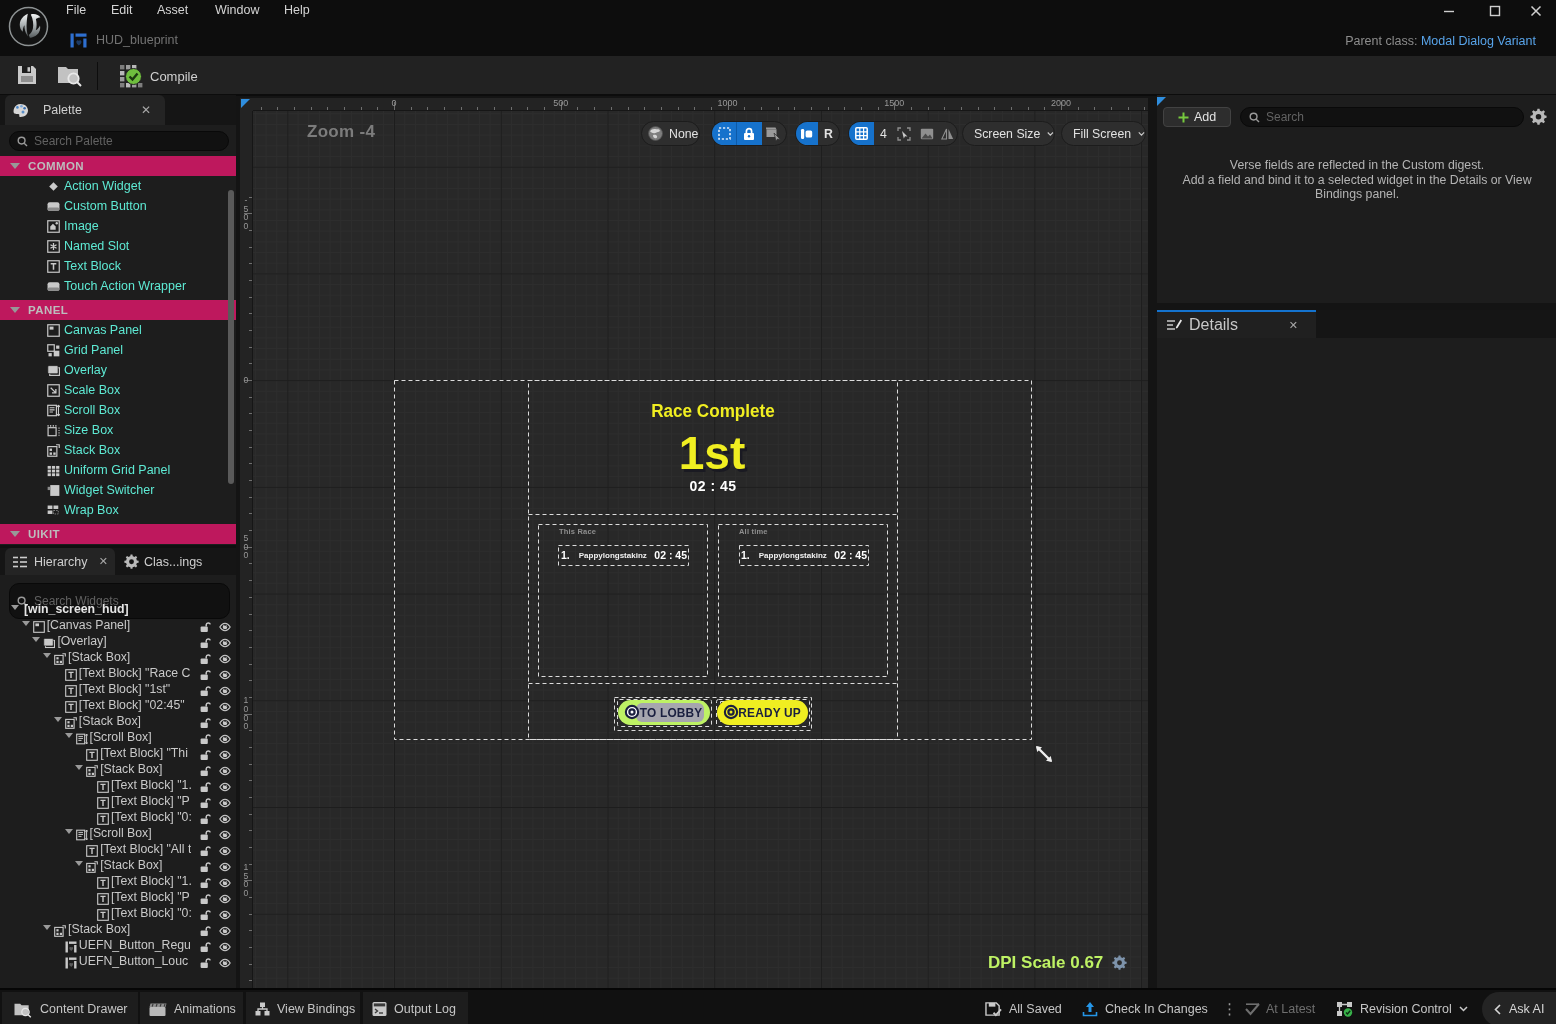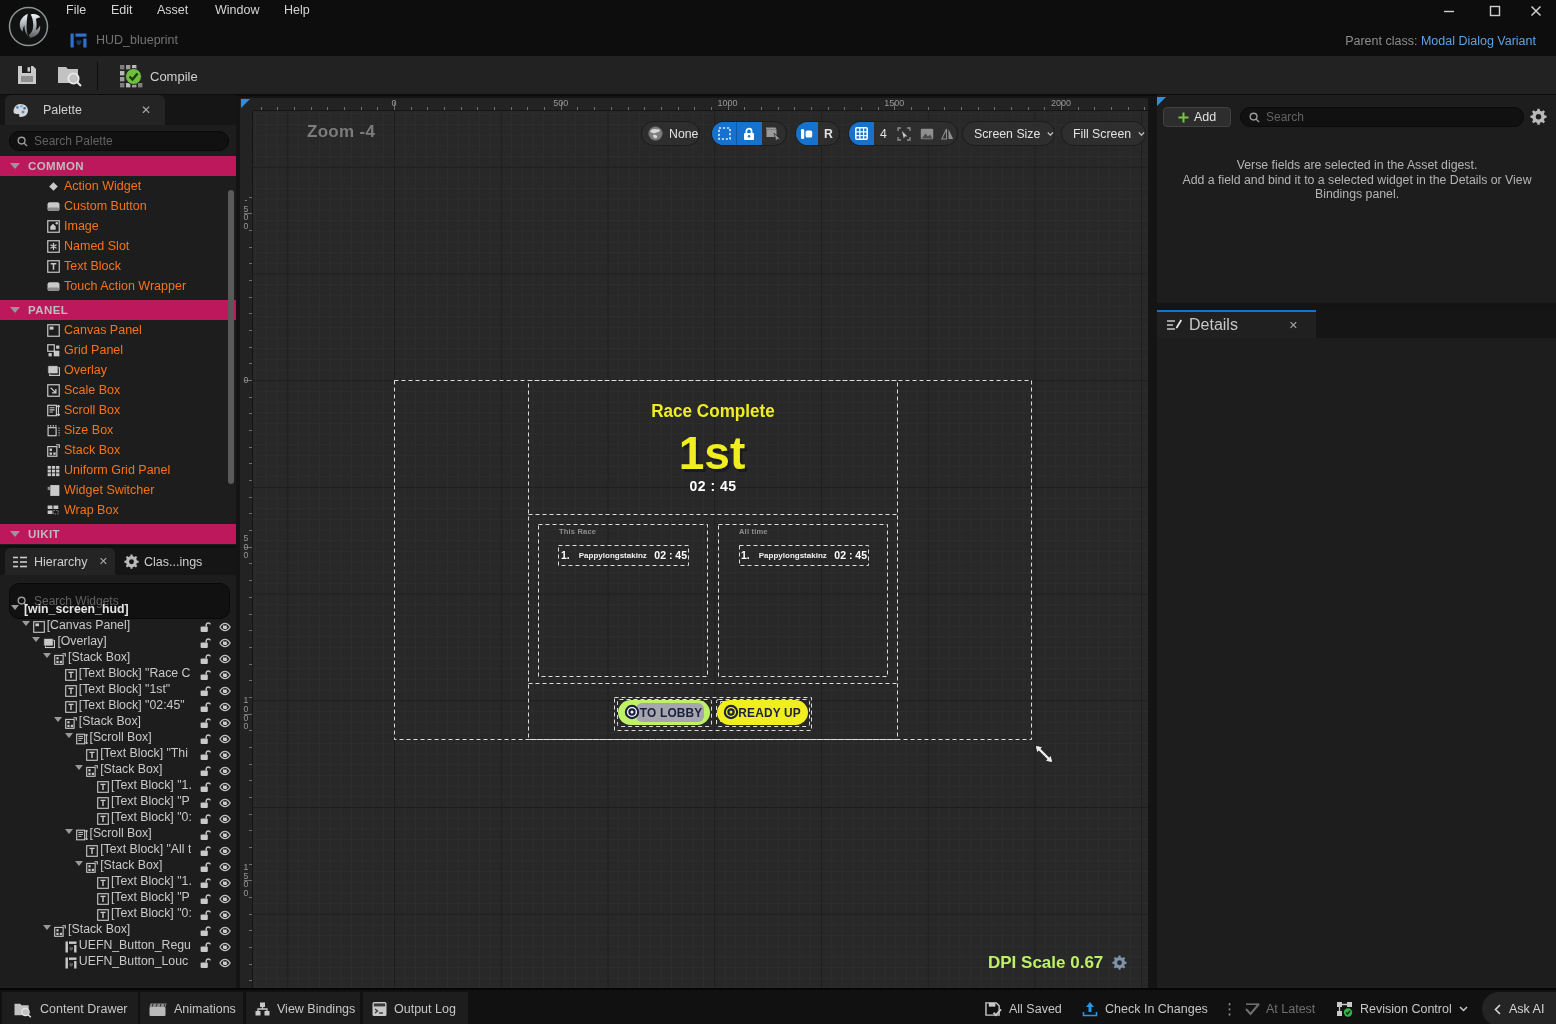--- a/index.html
+++ b/index.html
@@ -37,21 +37,21 @@
 
   
   #leftdock { left:0; top:95px; width:236px; height:893px; background:#1d1d1d; }
   #palette-body { position:absolute; left:0; top:30px; width:236px; height:420px; background:#1d1d1d; }
   .sec-head { position:relative; height:20px; background:#be185d; display:flex; align-items:center; margin-top:4px; }
   .sec-head:first-child { margin-top:0; }
   .sec-head .tri { width:0; height:0; border-left:5px solid transparent; border-right:5px solid transparent; border-top:6px solid #989898; margin-left:10px; }
   .sec-head .sec-title { font-size:11.5px; font-weight:bold; color:#bdbdbd; letter-spacing:.4px; margin-left:8px; }
   .pal-item { position:relative; height:20px; display:flex; align-items:center; }
   .pal-item .picon { position:absolute; left:46px; width:14px; height:14px; display:flex; align-items:center; justify-content:center; }
-  .pal-item .plabel { position:absolute; left:64px; font-size:12.5px; color:#f97316; white-space:nowrap; }
+  .pal-item .plabel { position:absolute; left:64px; font-size:12.5px; color:#5eead4; white-space:nowrap; }
   #pal-scrollbar { left:228px; top:65px; width:6px; height:294px; background:#5a5a5a; border-radius:3px; }
   #divider1 { left:0; top:450px; width:236px; height:3px; background:#101010; }
 
   
   #hier-tabs { left:0; top:453px; width:236px; height:27px; background:#151515; }
   #hier-body { left:0; top:480px; width:236px; height:413px; background:#1d1d1d; }
   .hrow { position:absolute; left:0; width:236px; height:16px; }
   .hrow .harrow { position:absolute; top:4px; width:0; height:0; border-left:4.5px solid transparent; border-right:4.5px solid transparent; border-top:5.5px solid #9a9a9a; }
   .hrow .hicon { position:absolute; top:2px; width:12px; height:12px; }
   .hrow .hlabel { position:absolute; top:1px; font-size:12.3px; color:#c9c9c9; white-space:nowrap; overflow:hidden; }
@@ -1163,21 +1163,21 @@
         <svg style="margin-left:8px;width:11px;height:11px" viewBox="0 0 11 11">
           <circle cx="4.6" cy="4.6" r="3.4" fill="none" stroke="#9a9a9a" stroke-width="1.4"></circle>
             <line x1="7.2" y1="7.2" x2="10" y2="10" stroke="#9a9a9a" stroke-width="1.4"></line>
         </svg>
         <span class="search-ph">Search</span>
       </div>
       <svg style="position:absolute;left:373px;top:13px;width:17px;height:17px" viewBox="0 0 16 16">
         <path d="M7,0.6 L9,0.6 L9.35,2.5 A5.6,5.6 0 0 1 11.1,3.22 L12.7,2.1 L14.1,3.5 L13,5.1 A5.6,5.6 0 0 1 13.7,6.85 L15.6,7.2 L15.6,9.2 L13.7,9.55 A5.6,5.6 0 0 1 13,11.3 L14.1,12.9 L12.7,14.3 L11.1,13.2 A5.6,5.6 0 0 1 9.35,13.9 L9,15.8 L7,15.8 L6.65,13.9 A5.6,5.6 0 0 1 4.9,13.2 L3.3,14.3 L1.9,12.9 L3,11.3 A5.6,5.6 0 0 1 2.3,9.55 L0.4,9.2 L0.4,7.2 L2.3,6.85 A5.6,5.6 0 0 1 3,5.1 L1.9,3.5 L3.3,2.1 L4.9,3.22 A5.6,5.6 0 0 1 6.65,2.5 Z M8,5.6 A2.6,2.6 0 1 0 8,10.8 A2.6,2.6 0 1 0 8,5.6 Z" fill="#b9b9b9" fill-rule="evenodd"></path>
       </svg>
       <div id="verse-msg">
-        <div>Verse fields are selected in the Asset digest.</div>
+        <div>Verse fields are reflected in the Custom digest.</div>
         <div>Add a field and bind it to a selected widget in the Details or View</div>
         <div>Bindings panel.</div>
       </div>
     </div>
     <div id="details-tabs">
       <div id="details-tab">
         <svg style="margin-left:9px;width:16px;height:14px" viewBox="0 0 16 14">
           <g stroke="#c9c9c9" stroke-width="1.5">
               <line x1="1" y1="3" x2="9" y2="3"></line>
               <line x1="1" y1="7" x2="7" y2="7"></line>

